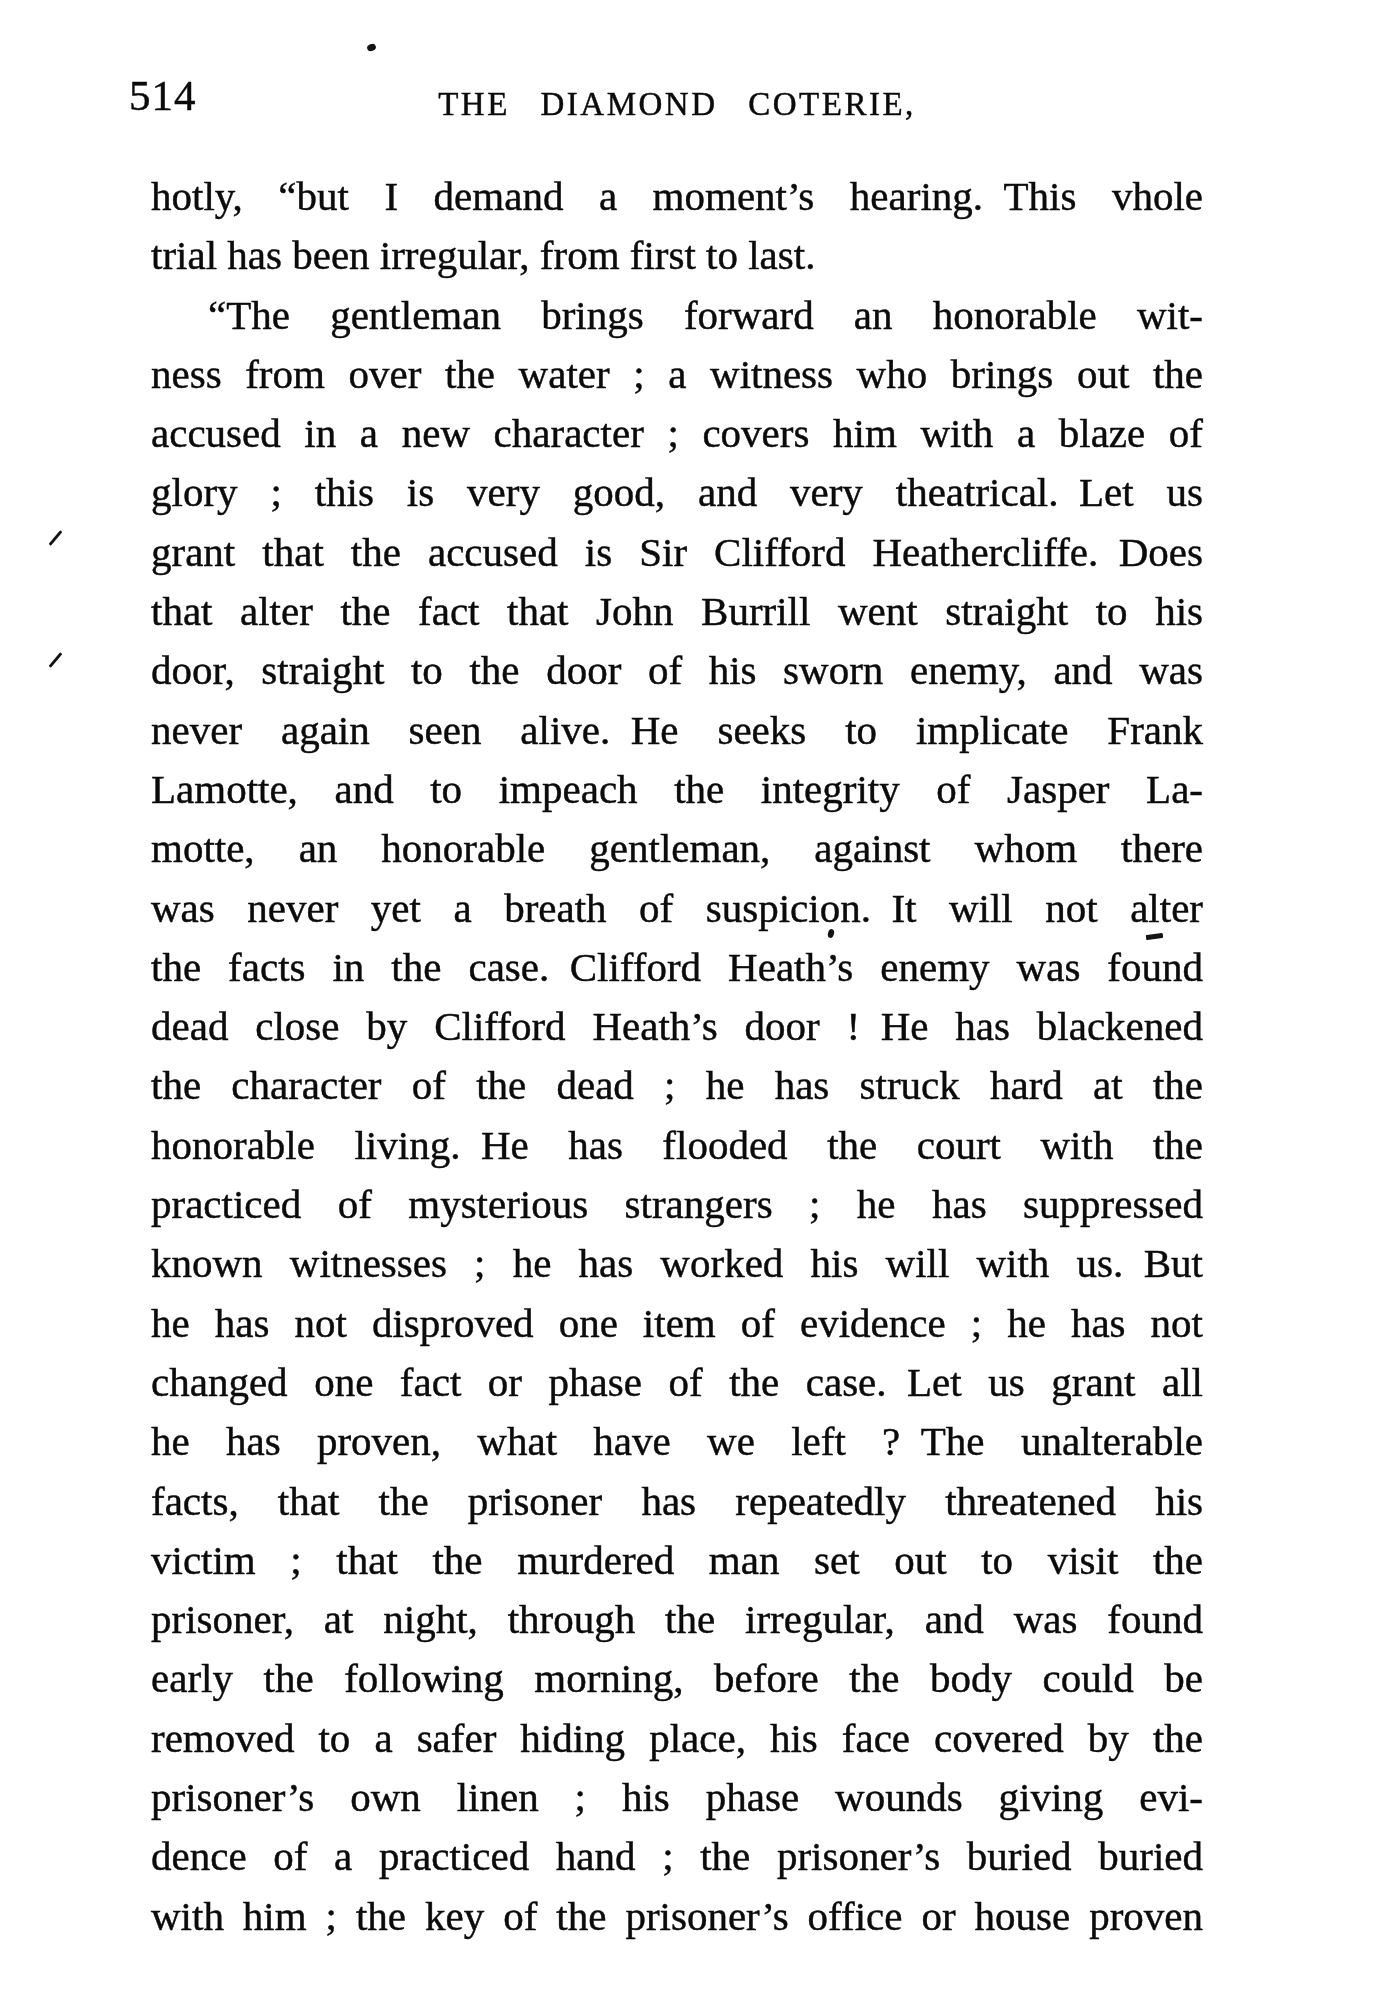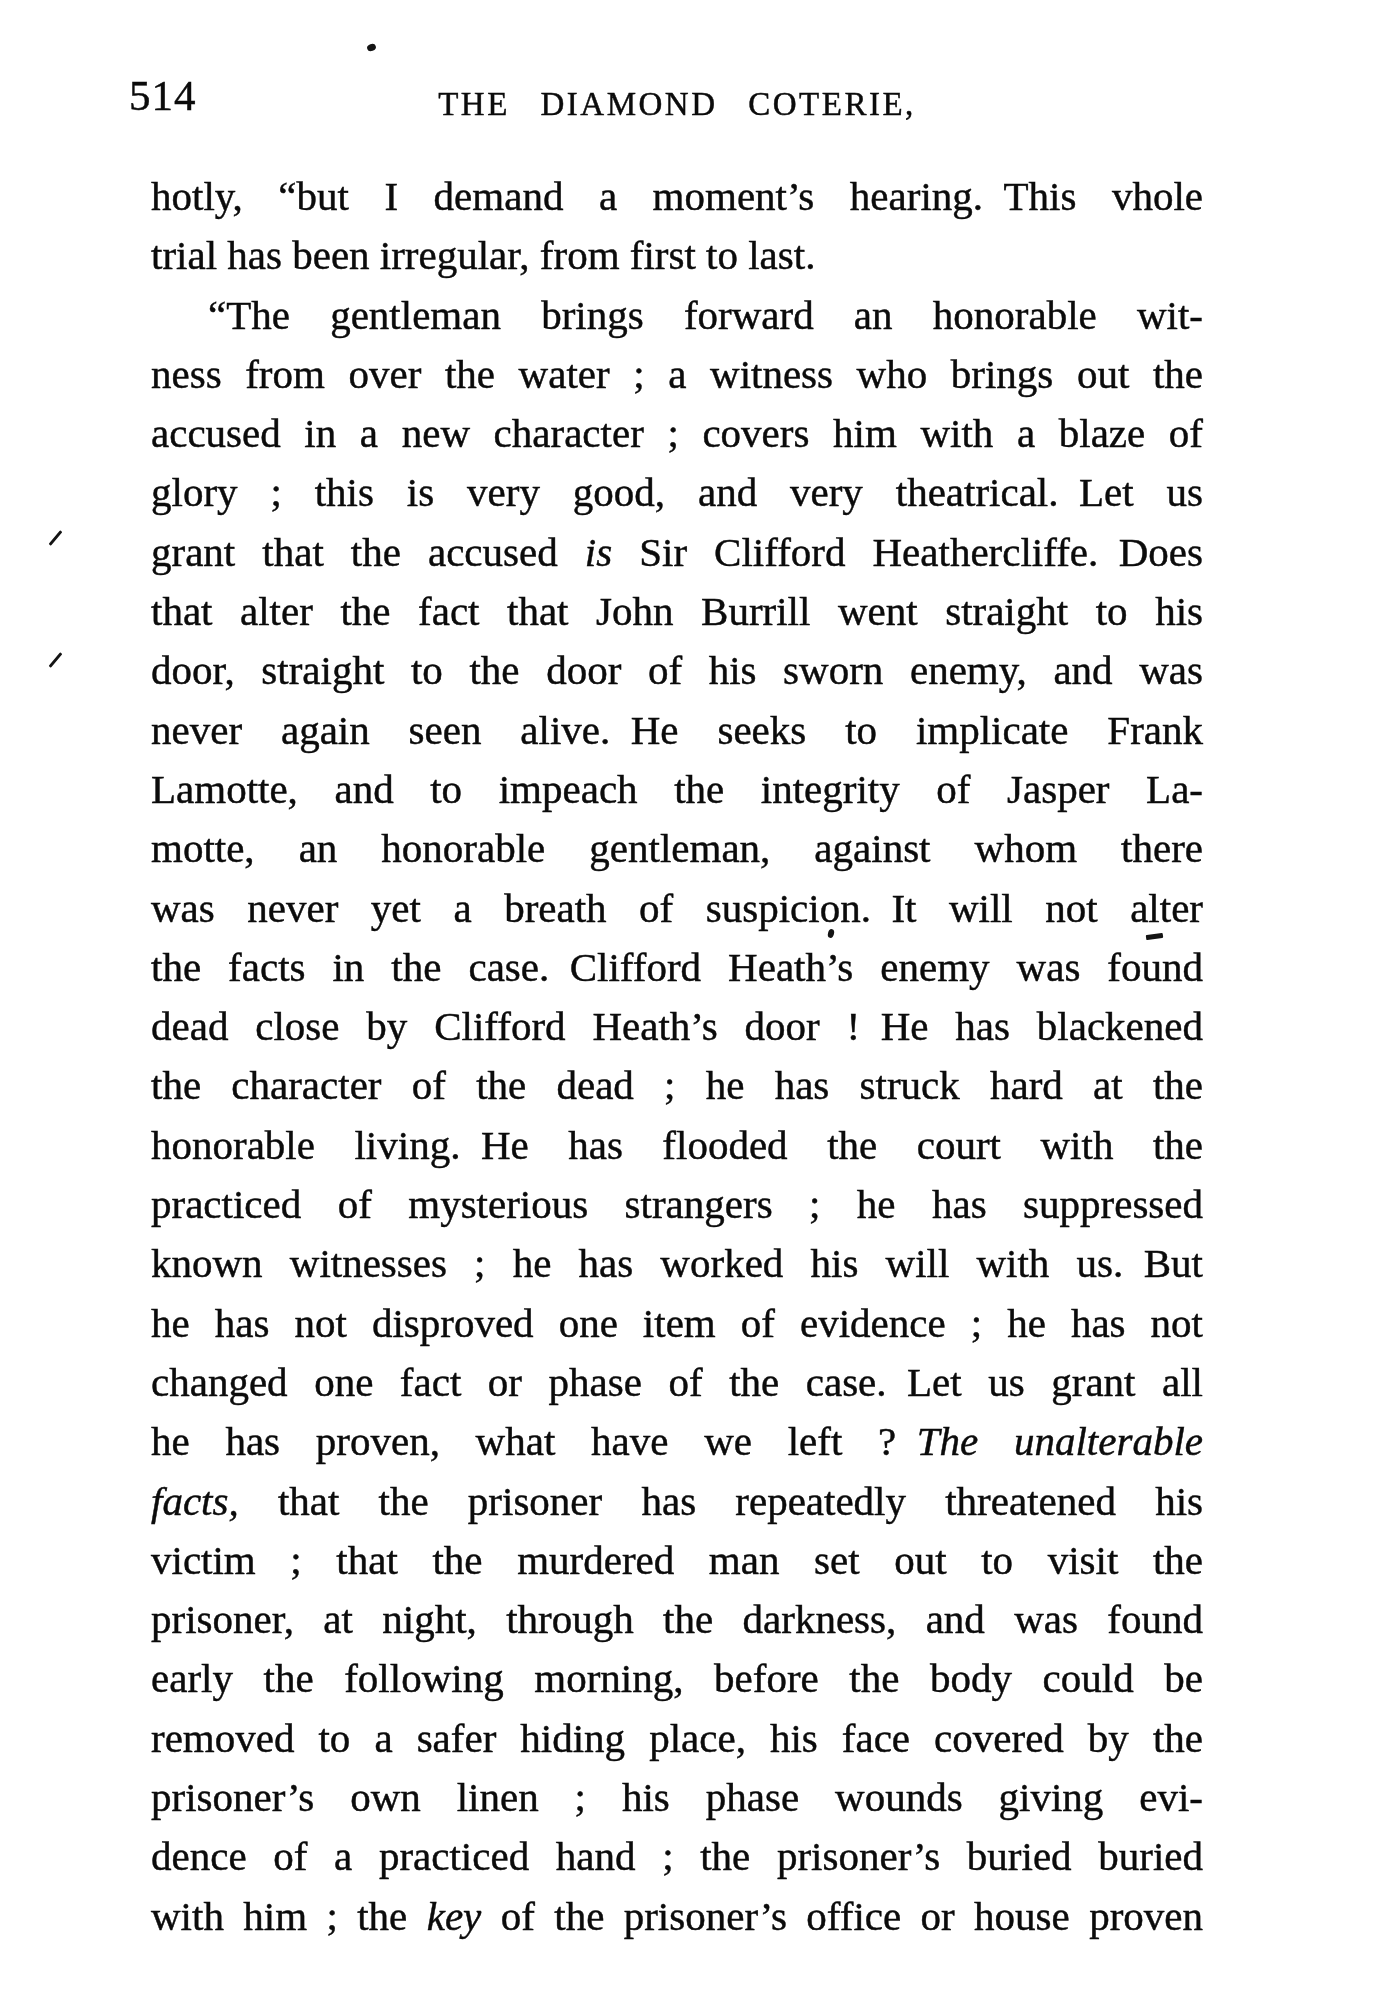--- a/index.html
+++ b/index.html
@@ -39,21 +39,21 @@
     width: 1052px;
     font-size: 41px;
   }
   .line {
     height: 59.3px;
     line-height: 59.3px;
     text-align: justify;
   }
   .line.j { text-align-last: justify; }
   .line.ind { text-indent: 57px; }
-  .it { font-style: italic; }
+  .it { }
   .artifact {
     position: absolute;
     background: #141414;
   }
 </style>
 </head>
 <body>
 
 <div class="page">
   <div>
@@ -79,21 +79,21 @@
       <div class="line j"><span>dead close by Clifford Heath’s door ! He has blackened</span></div>
       <div class="line j"><span>the character of the dead ; he has struck hard at the</span></div>
       <div class="line j"><span>honorable living. He has flooded the court with the</span></div>
       <div class="line j"><span>practiced of mysterious strangers ; he has suppressed</span></div>
       <div class="line j"><span>known witnesses ; he has worked his will with us. But</span></div>
       <div class="line j"><span>he has not disproved one item of evidence ; he has not</span></div>
       <div class="line j"><span>changed one fact or phase of the case. Let us grant all</span></div>
       <div class="line j"><span>he has proven, what have we left ? </span><span class="it">The unalterable</span></div>
       <div class="line j"><span class="it">facts,</span><span> that the prisoner has repeatedly threatened his</span></div>
       <div class="line j"><span>victim ; that the murdered man set out to visit the</span></div>
-      <div class="line j"><span>prisoner, at night, through the darkness, and was found</span></div>
+      <div class="line j"><span>prisoner, at night, through the irregular, and was found</span></div>
       <div class="line j"><span>early the following morning, before the body could be</span></div>
       <div class="line j"><span>removed to a safer hiding place, his face covered by the</span></div>
       <div class="line j"><span>prisoner’s own linen ; his phase wounds giving evi-</span></div>
       <div class="line j"><span>dence of a practiced hand ; the prisoner’s buried buried</span></div>
       <div class="line j"><span>with him ; the </span><span class="it">key</span><span> of the prisoner’s office or house proven</span></div>
     </div>
 
   <div id="artifacts">
       <div class="artifact" style="left: 367px; top: 36px; width: 9px; height: 7px; transform: rotate(-20deg); border-radius: 50%;"></div>
       <div class="artifact" style="left: 54px; top: 521px; width: 3px; height: 18px; transform: rotate(40deg); border-radius: 1px;"></div>

